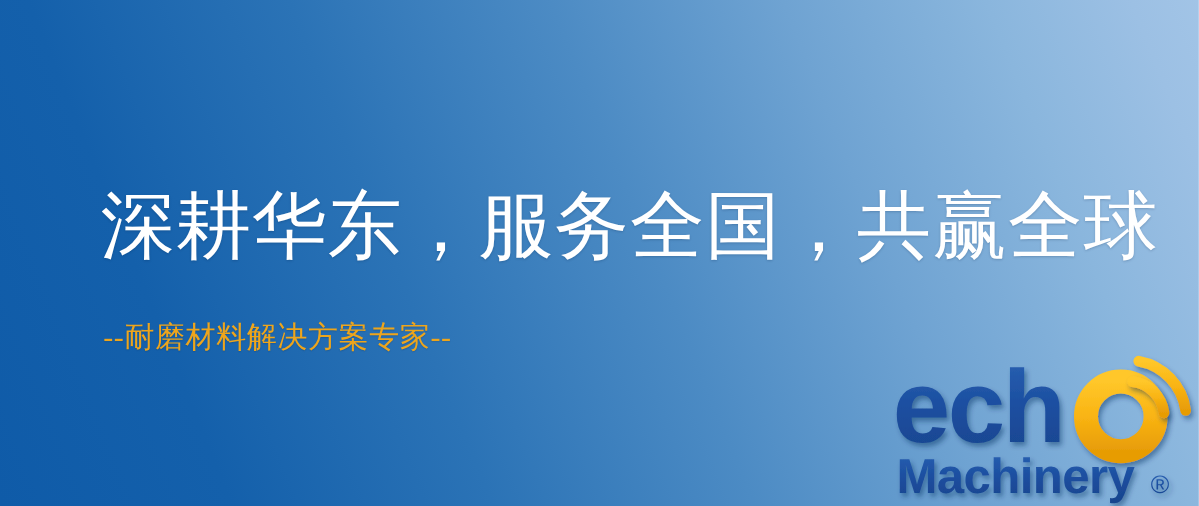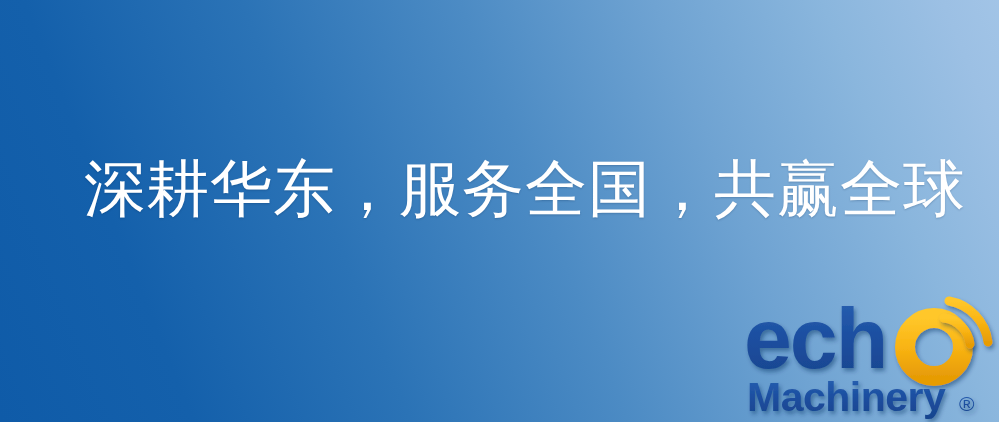--- a/index.html
+++ b/index.html
@@ -77,20 +77,21 @@
     overflow: visible;
   }
 </style>
 </head>
 <body>
 
 <div id="banner">
 
   <h1 class="headline">深耕华东，服务全国，共赢全球</h1>
 
+  <p class="subtitle">--耐磨材料解决方案专家--</p>
 
   <div class="logo">
     <svg class="logo-svg" viewBox="0 0 250 126" xmlns="http://www.w3.org/2000/svg">
       <defs>
         <linearGradient id="blueGrad" x1="0" y1="0" x2="0" y2="1">
           <stop offset="0%" stop-color="#2a63b4"></stop>
           <stop offset="45%" stop-color="#1d50a2"></stop>
           <stop offset="100%" stop-color="#17438c"></stop>
         </linearGradient>
         <linearGradient id="goldGrad" x1="0" y1="0" x2="0" y2="1">

